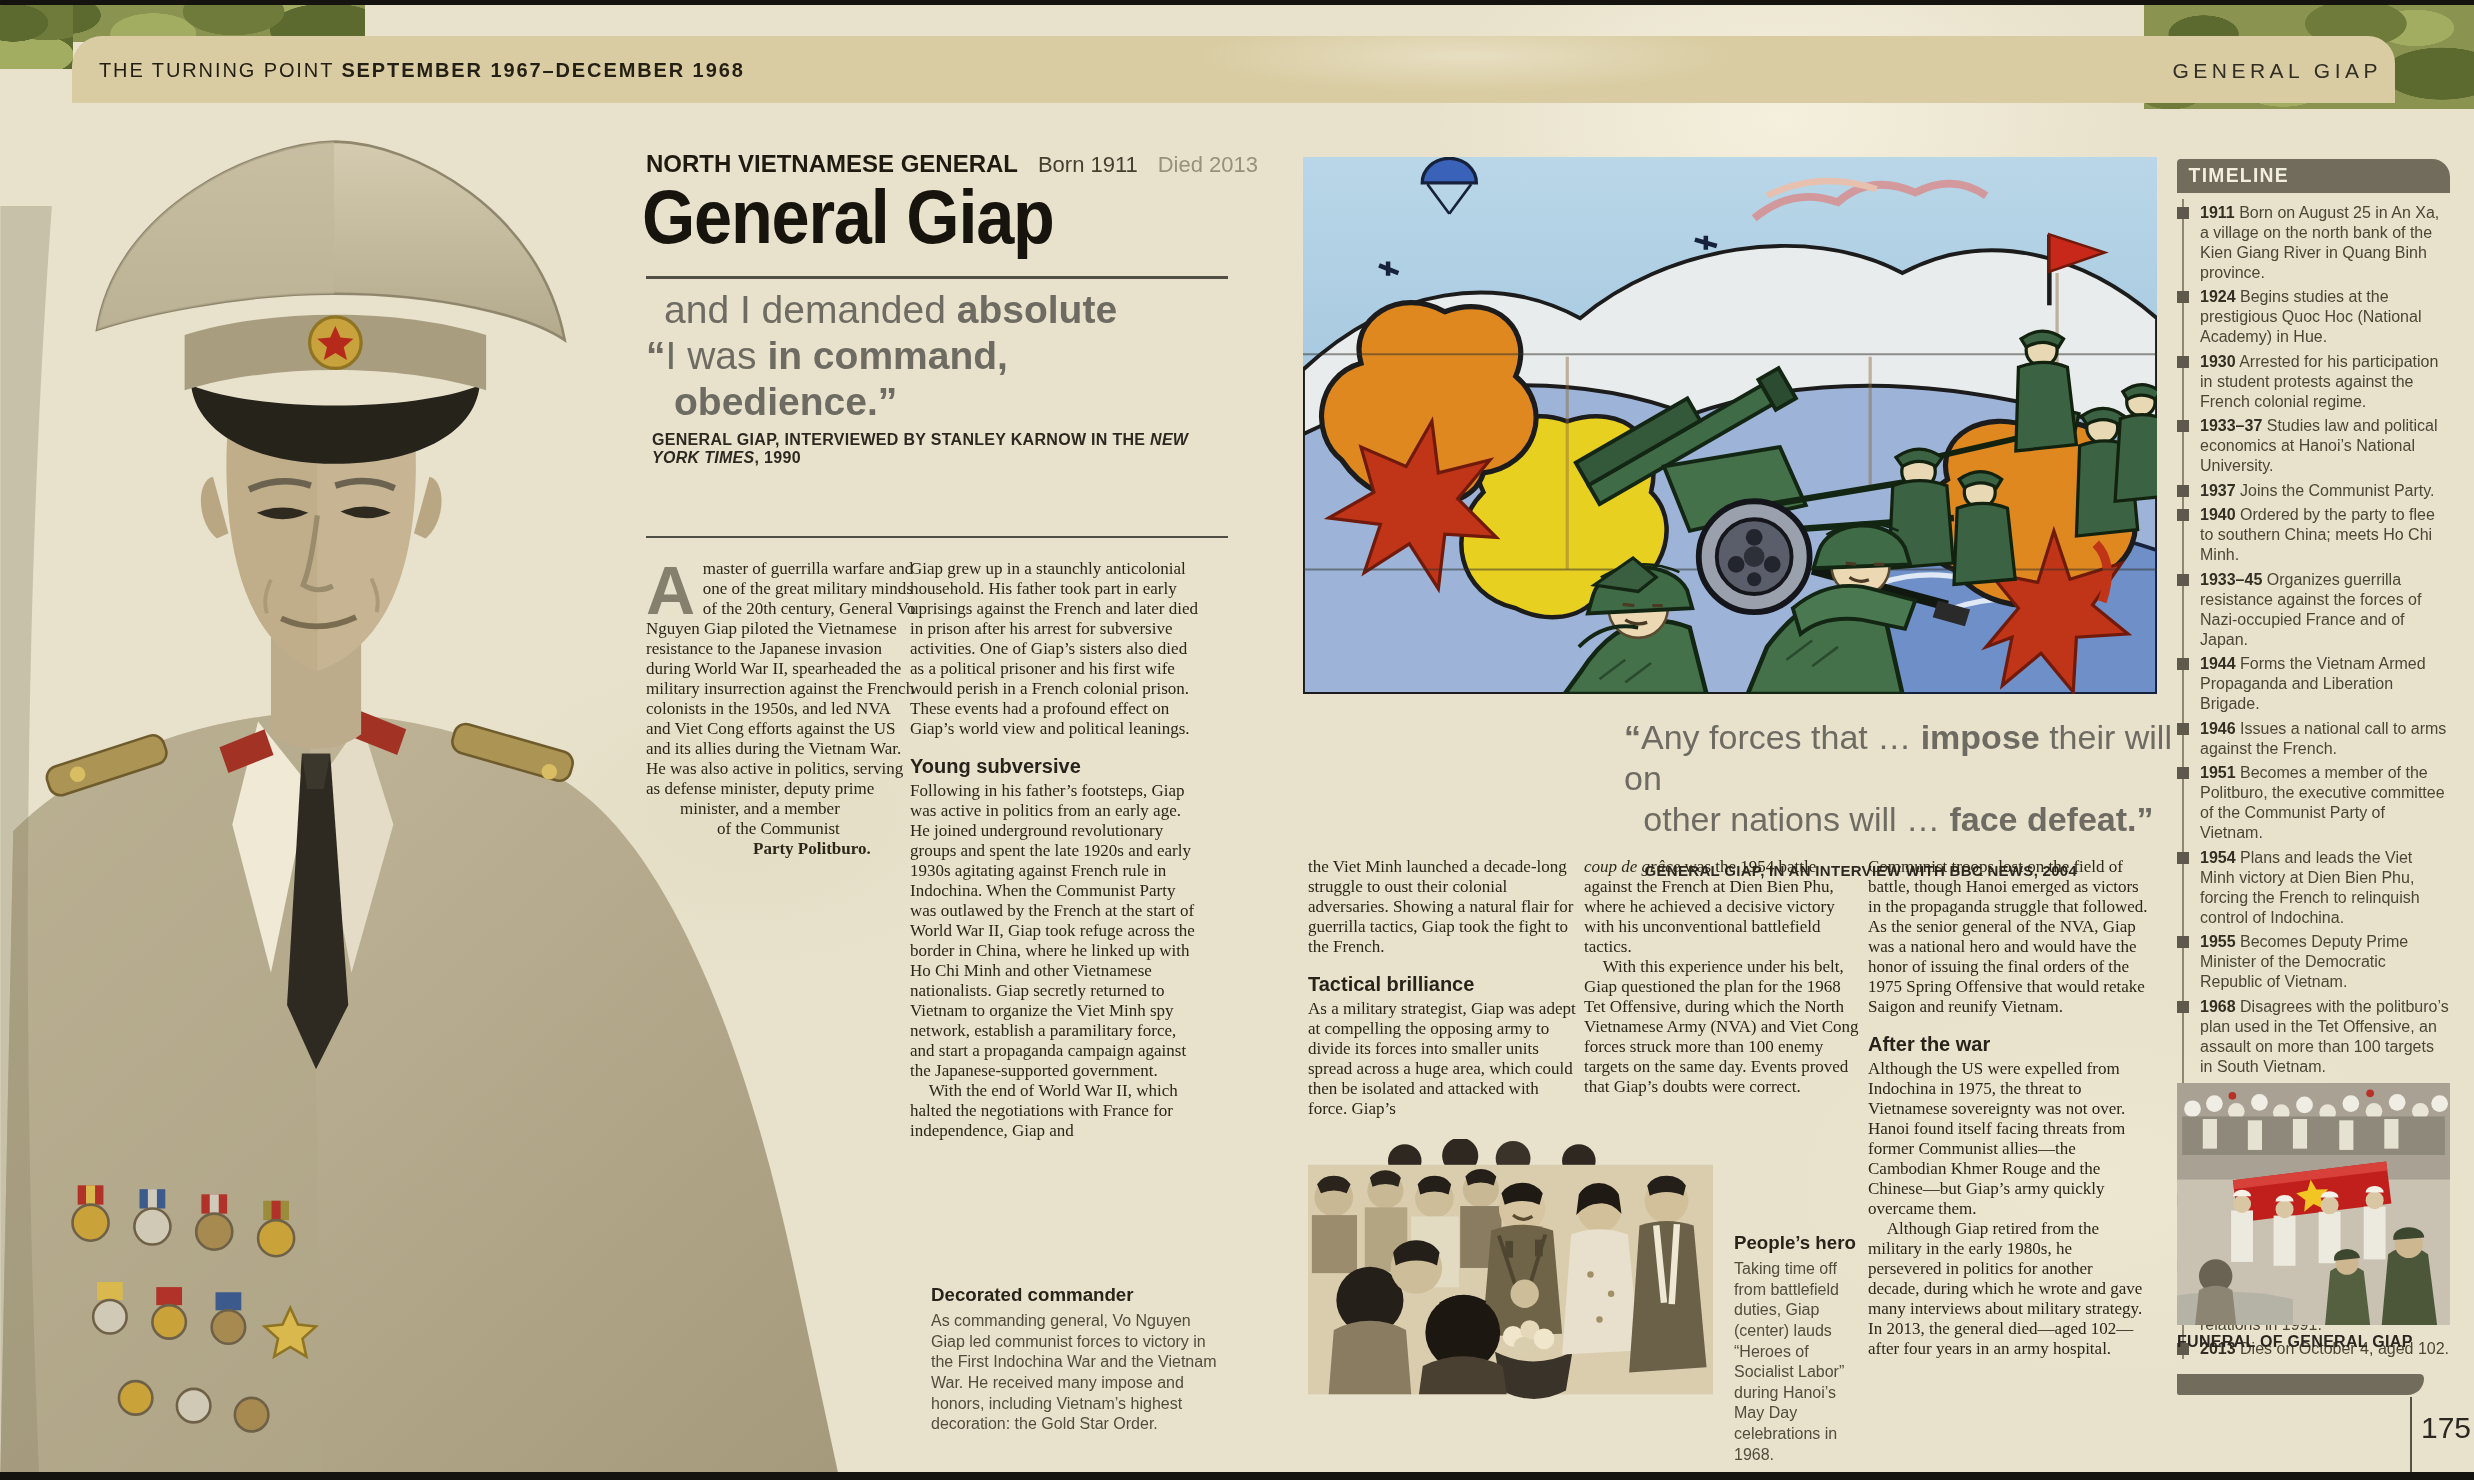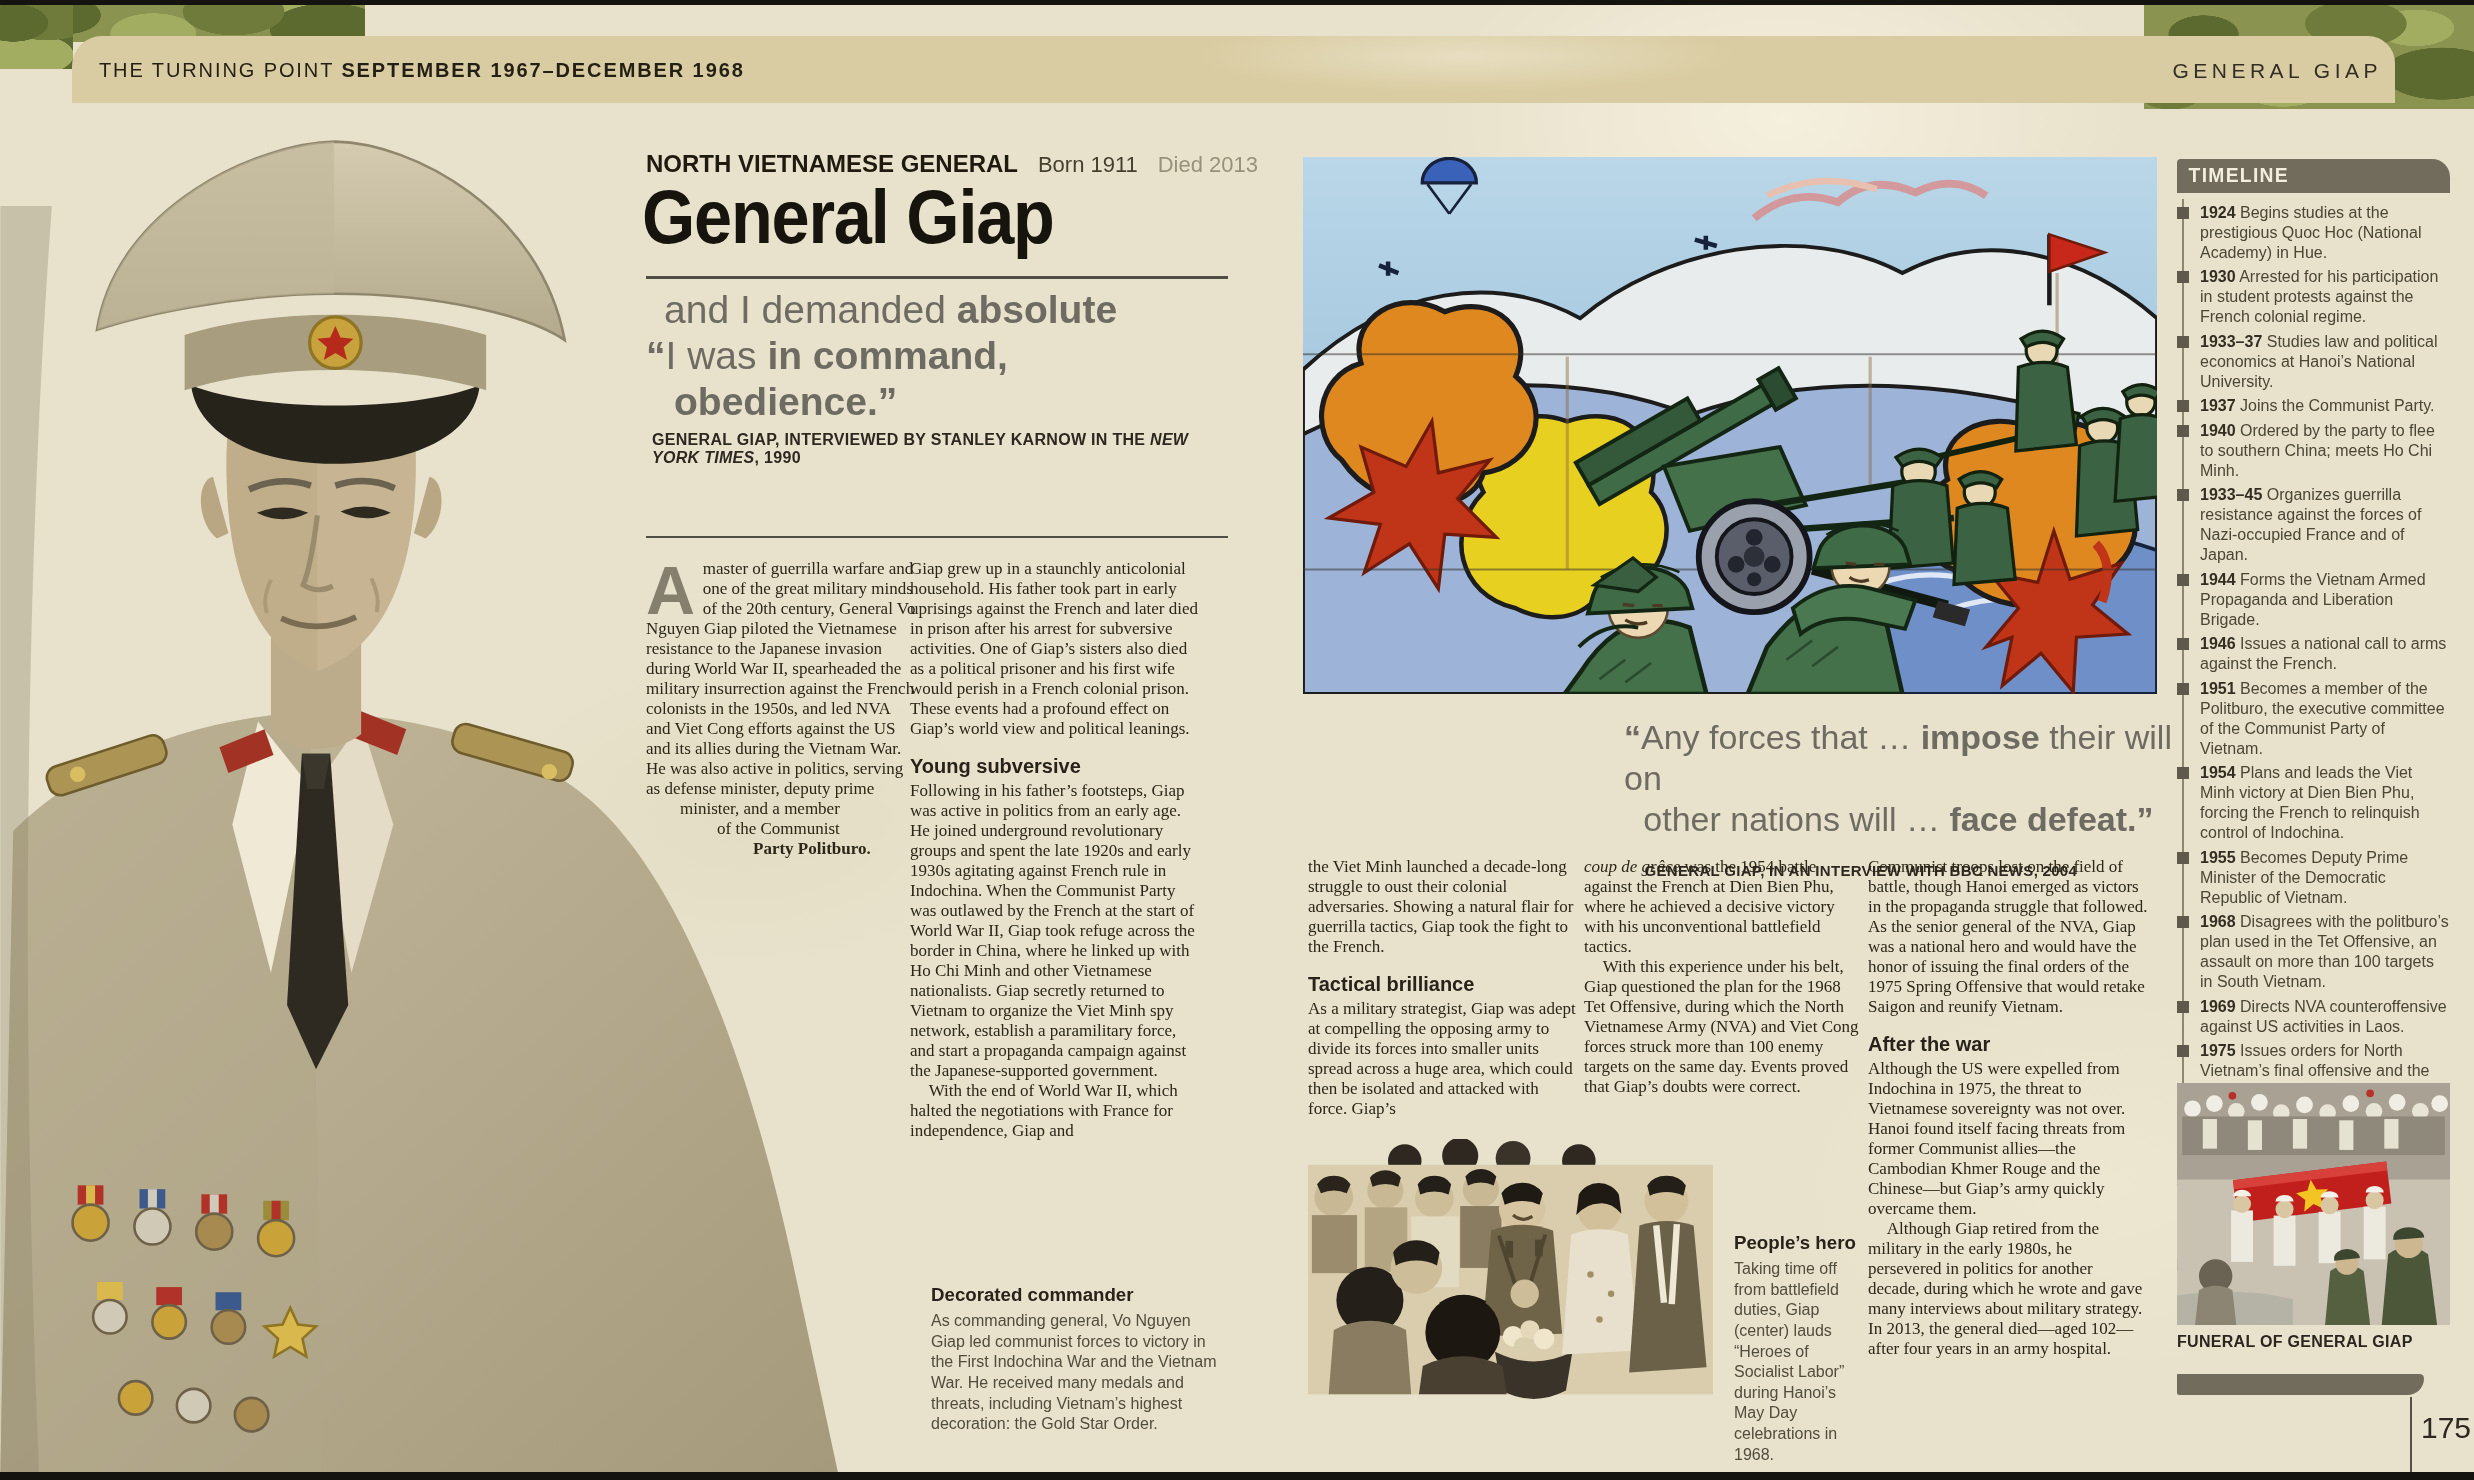--- a/index.html
+++ b/index.html
@@ -236,21 +236,21 @@
 
   <div class="col col2">
     <p>Giap grew up in a staunchly anticolonial household. His father took part in early uprisings against the French and later died in prison after his arrest for subversive activities. One of Giap’s sisters also died as a political prisoner and his first wife would perish in a French colonial prison. These events had a profound effect on Giap’s world view and political leanings.</p>
     <div class="bodyhead">Young subversive</div>
     <p>Following in his father’s footsteps, Giap was active in politics from an early age. He joined underground revolutionary groups and spent the late 1920s and early 1930s agitating against French rule in Indochina. When the Communist Party was outlawed by the French at the start of World War II, Giap took refuge across the border in China, where he linked up with Ho Chi Minh and other Vietnamese nationalists. Giap secretly returned to Vietnam to organize the Viet Minh spy network, establish a paramilitary force, and start a propaganda campaign against the Japanese-supported government.</p>
     <p class="indent">With the end of World War II, which halted the negotiations with France for independence, Giap and</p>
   </div>
 
   <div class="caption cap-decorated">
     <p class="caphead">Decorated commander</p>
-    <p class="captext">As commanding general, Vo Nguyen Giap led communist forces to victory in the First Indochina War and the Vietnam War. He received many medals and threats, including Vietnam’s highest decoration: the Gold Star Order.</p>
+    <p class="captext">As commanding general, Vo Nguyen Giap led communist forces to victory in the First Indochina War and the Vietnam War. He received many impose and honors, including Vietnam’s highest decoration: the Gold Star Order.</p>
   </div>
 
   <div class="fig fig-painting">
     <svg viewBox="0 0 1325 833">
       <defs>
         <linearGradient id="sky" x1="0" y1="0" x2="0" y2="1">
           <stop offset="0" stop-color="#b9d7e8"></stop>
             <stop offset="1" stop-color="#8fb4d4"></stop>
         </linearGradient>
       </defs>
@@ -439,20 +439,21 @@
   </div>
 
   <div class="caption cap-hero">
     <p class="caphead">People’s hero</p>
     <p class="captext">Taking time off from battlefield duties, Giap (center) lauds “Heroes of Socialist Labor” during Hanoi’s May Day celebrations in 1968.</p>
   </div>
 
   <aside class="timeline">
     <div class="tl-title">TIMELINE</div>
     <div class="tl-entries" id="tl-entries">
+        <div class="tl-entry"><span class="tl-bullet"></span><span class="tl-year">1911</span><span> Born on August 25 in An Xa, a village on the north bank of the Kien Giang River in Quang Binh province.</span></div>
         <div class="tl-entry"><span class="tl-bullet"></span><span class="tl-year">1924</span><span> Begins studies at the prestigious Quoc Hoc (National Academy) in Hue.</span></div>
         <div class="tl-entry"><span class="tl-bullet"></span><span class="tl-year">1930</span><span> Arrested for his participation in student protests against the French colonial regime.</span></div>
         <div class="tl-entry"><span class="tl-bullet"></span><span class="tl-year">1933–37</span><span> Studies law and political economics at Hanoi’s National University.</span></div>
         <div class="tl-entry"><span class="tl-bullet"></span><span class="tl-year">1937</span><span> Joins the Communist Party.</span></div>
         <div class="tl-entry"><span class="tl-bullet"></span><span class="tl-year">1940</span><span> Ordered by the party to flee to southern China; meets Ho Chi Minh.</span></div>
         <div class="tl-entry"><span class="tl-bullet"></span><span class="tl-year">1933–45</span><span> Organizes guerrilla resistance against the forces of Nazi-occupied France and of Japan.</span></div>
         <div class="tl-entry"><span class="tl-bullet"></span><span class="tl-year">1944</span><span> Forms the Vietnam Armed Propaganda and Liberation Brigade.</span></div>
         <div class="tl-entry"><span class="tl-bullet"></span><span class="tl-year">1946</span><span> Issues a national call to arms against the French.</span></div>
         <div class="tl-entry"><span class="tl-bullet"></span><span class="tl-year">1951</span><span> Becomes a member of the Politburo, the executive committee of the Communist Party of Vietnam.</span></div>
         <div class="tl-entry"><span class="tl-bullet"></span><span class="tl-year">1954</span><span> Plans and leads the Viet Minh victory at Dien Bien Phu, forcing the French to relinquish control of Indochina.</span></div>

